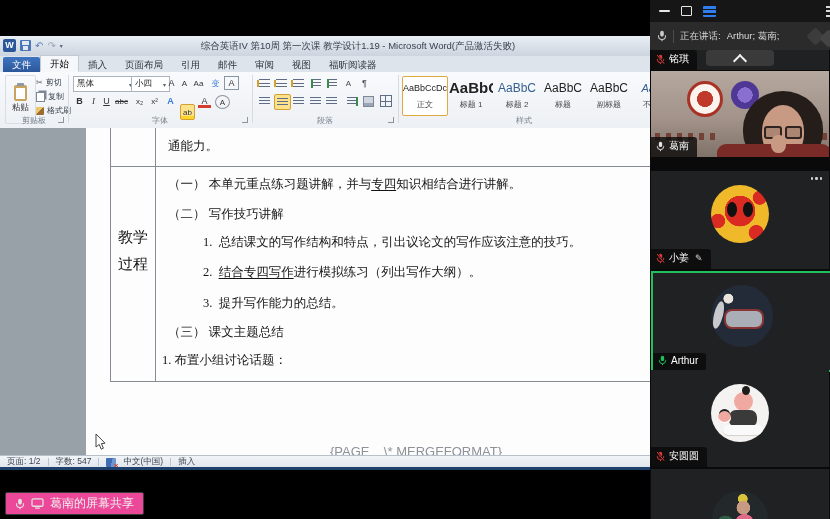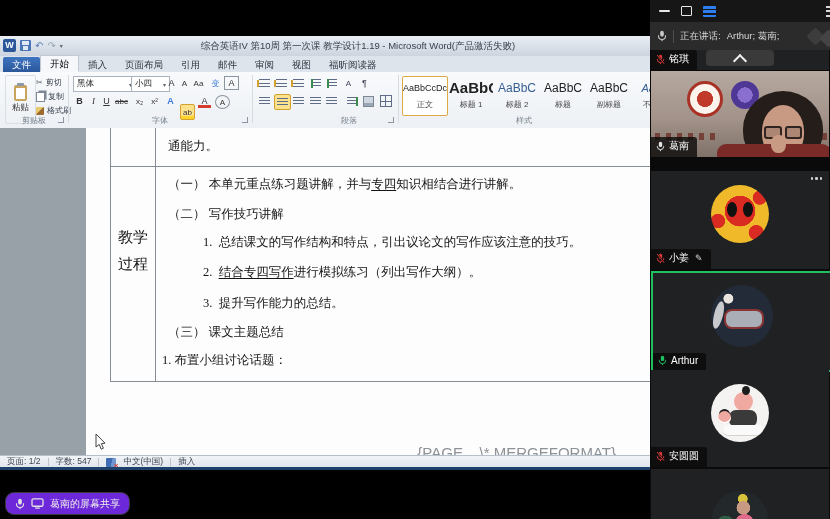--- a/index.html
+++ b/index.html
@@ -77,35 +77,35 @@
   .style-box .prev.blue{color:#365f91;}
   .style-box .lbl{font-size:8px;color:#444;white-space:nowrap;}
 
   .docarea{position:absolute;left:0;top:92px;width:650px;height:327px;background:#98a0a8;overflow:hidden;}
   .page{position:absolute;left:86px;top:0;width:564px;height:327px;background:#fdfdfd;overflow:hidden;}
   .tl{position:absolute;background:#858c94;}
   .doc-text{position:absolute;font-family:"Liberation Serif",serif;font-size:12.5px;color:#141414;white-space:nowrap;}
   .doc-u{text-decoration:underline;text-underline-offset:2px;}
   .rowlabel{position:absolute;left:25px;top:96px;width:44px;text-align:center;
     font-family:"Liberation Serif",serif;font-size:15px;line-height:27px;color:#141414;}
-  .footer-field{position:absolute;left:130px;top:316px;width:400px;text-align:right;
-    font-size:15px;color:#8d9198;white-space:pre;}
+  .footer-field{position:absolute;left:130px;top:316px;width:400px;text-align:center;
+    font-size:13px;color:#8d9198;white-space:pre;}
   .cursor{position:absolute;left:8px;top:305px;width:12px;height:18px;}
 
   .statusbar{position:absolute;left:0;top:419px;width:650px;height:12px;
     background:linear-gradient(#f1f4f7,#dfe5ec);border-top:1px solid #b7bfca;
     display:flex;align-items:center;gap:7px;padding:0 7px;font-size:8.5px;color:#3c4551;}
   .ssep{width:1px;height:8px;background:#bcc3cd;}
   .spellico{position:relative;width:10px;height:9px;background:linear-gradient(105deg,#3e6db5 55%,#6f96cf 55%);border-radius:1px;}
   .spellico span{position:absolute;right:-2px;bottom:-3px;color:#d43c2c;font-size:8px;font-weight:bold;line-height:8px;}
 
   .bluebar{position:absolute;left:0;top:467px;width:650px;height:3px;background:#1d416b;}
 
-  .sharepill{position:absolute;left:5px;top:492px;height:21px;background:#6d28d9;border:1px solid #3a3a3a;
-    border-radius:9px;display:flex;align-items:center;gap:6px;padding:0 9px;color:#efefef;font-size:10px;}
+  .sharepill{position:absolute;left:5px;top:492px;height:21px;background:#ec4899;border:1px solid #3a3a3a;
+    border-radius:2px;display:flex;align-items:center;gap:6px;padding:0 9px;color:#efefef;font-size:12px;}
   .pill-mic{color:#e3e3e3;}
 
   
   #panel{position:absolute;left:650px;top:0;width:180px;height:519px;background:#0a0a0a;}
   .phead{position:absolute;left:0;top:0;width:180px;height:22px;background:#161616;
     display:flex;align-items:center;gap:11px;padding:0 9px;}
   .w-min{width:11px;height:2px;background:#e8e8e8;border-radius:1px;}
   .w-max{width:9px;height:8px;border:1.5px solid #e8e8e8;border-radius:1px;}
   .w-layout{width:13px;height:11px;background:repeating-linear-gradient(180deg,#2e7ef0 0 2.6px,transparent 2.6px 4.3px);border-radius:1px;}
   .spacer{flex:1;}
@@ -320,21 +320,21 @@
           </div>
         <div class="ico" style="left:344px;top:22px;">
             <span class="i-ls"></span>
           </div>
         <div class="ico" style="left:361px;top:22px;">
             <span class="i-bucket"></span>
           </div>
         <div class="ico" style="left:378px;top:22px;">
             <span class="i-grid"></span>
           </div>
-        <div class="glabel" style="left:236px;width:146px;padding-left:40px;">段落</div>
+        <div class="glabel" style="left:252px;width:146px;">段落</div>
         <div class="launcher" style="left:388px;"></div>
         <div class="gsep" style="left:398px;"></div>
 
         <div class="style-box sel" style="left:402px;">
           <div class="prev">AaBbCcDc</div>
           <div class="lbl">正文</div>
         </div>
         <div class="style-box" style="left:448px;">
           <div class="prev big">AaBbC</div>
           <div class="lbl">标题 1</div>

